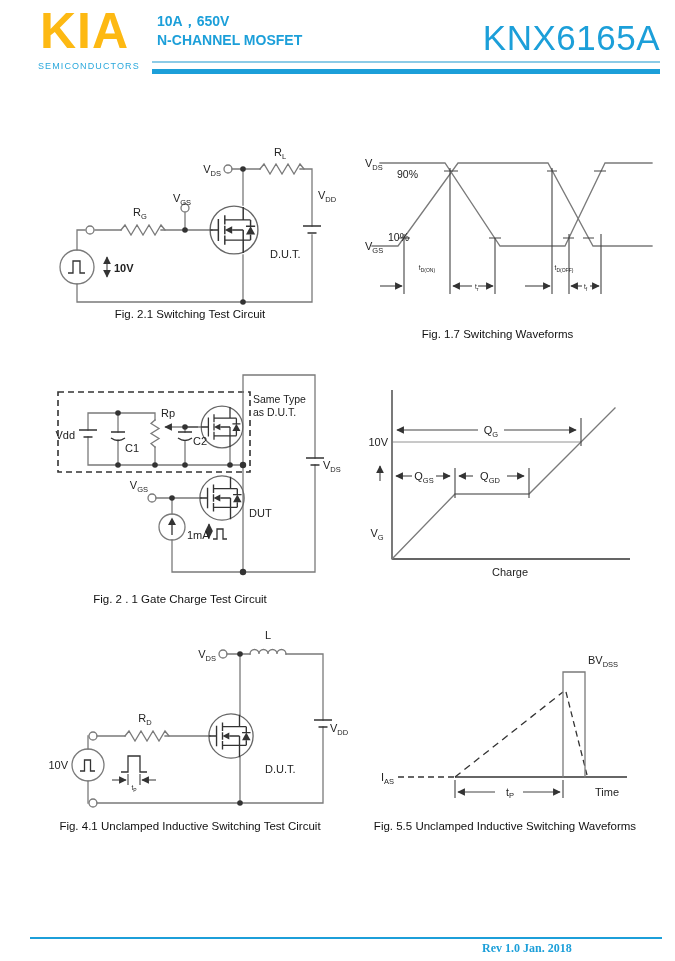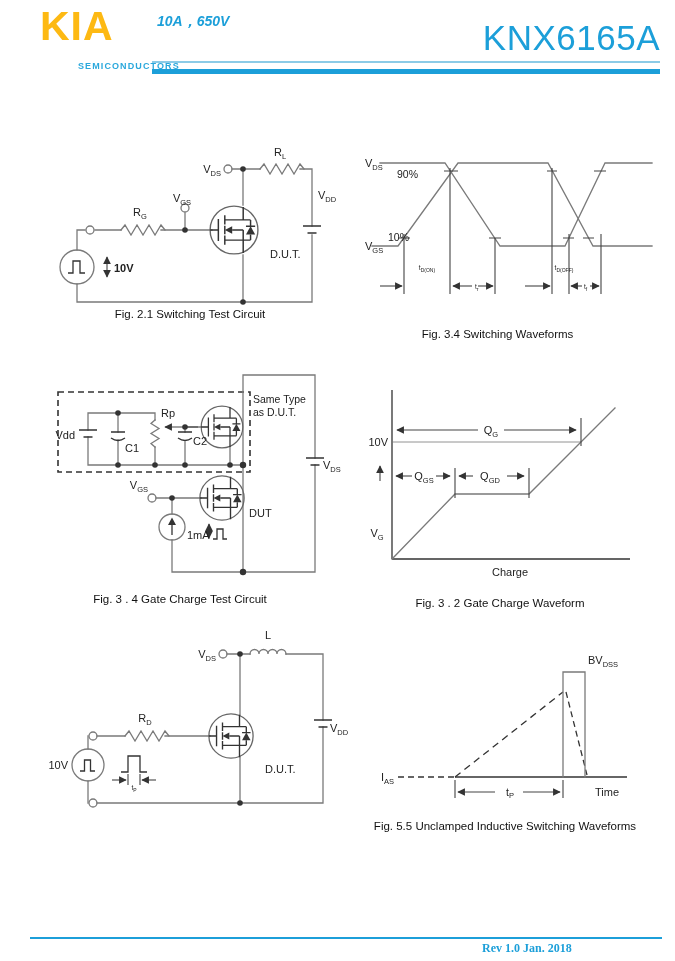--- a/index.html
+++ b/index.html
@@ -1,24 +1,24 @@
 <!DOCTYPE html>
 <html><head>
 <meta charset="utf-8">
 <style>
   html,body{margin:0;padding:0;background:#e8e8e8;}
   #page{position:relative;width:675px;height:961px;background:#ffffff;margin:0 auto;
         font-family:"Liberation Sans",sans-serif;overflow:hidden;}
   
-  #logo{position:absolute;left:40px;top:6px;font-size:41px;font-weight:bold;
+  #logo{position:absolute;left:40px;top:6px;font-size:50px;font-weight:bold;
         color:#fdb913;letter-spacing:1px;line-height:1;}
   #logo-sub{position:absolute;left:38px;top:61px;font-size:9px;color:#2aa8dc;
-        letter-spacing:1.1px;font-weight:bold;margin-left:40px;}
+        letter-spacing:1.1px;font-weight:normal;}
   #spec{position:absolute;left:157px;top:12px;font-size:14px;font-weight:bold;
-        color:#1c9fd9;line-height:19px;font-style:italic;}
+        color:#1c9fd9;line-height:19px;}
   #part{position:absolute;right:15px;top:18px;font-size:35px;color:#1c9fd9;
         letter-spacing:0.5px;}
   .rule-thin{position:absolute;left:152px;top:61px;width:508px;height:2px;background:#8ccbe7;}
   .rule-thick{position:absolute;left:152px;top:69px;width:508px;height:5px;background:#1c9fd9;}
   
   #foot-rule{position:absolute;left:30px;top:937px;width:632px;height:2px;background:#1c9fd9;}
   .foot-txt{position:absolute;top:941px;font-size:12px;font-weight:bold;color:#1c9fd9;}
   #foot-page{left:270px;width:90px;text-align:center;margin-top:19px;}
   #foot-rev{left:482px;font-family:Liberation Serif, serif;}
   
@@ -55,20 +55,21 @@
     </g>
   </defs>
 </svg>
 
 <div id="page">
 
   <div id="logo">KIA</div>
   <div id="logo-sub">SEMICONDUCTORS</div>
   <div id="spec">
     <div>10A，650V</div>
+    <div>N-CHANNEL MOSFET</div>
   </div>
   <div id="part">KNX6165A</div>
   <div class="rule-thin"></div>
   <div class="rule-thick"></div>
 
   <svg style="left:35px;top:142px" width="310" height="180" viewBox="0 0 310 180">
     <g class="w">
       <path d="M42,108 V88 H50 M60,88 H86 M126,88 H177
                M150,88 V71
                M197,27 H225 M265,27 H277
@@ -130,21 +131,21 @@
     </g>
     <text class="lbl" x="5" y="19"><tspan>V</tspan><tspan class="sub" dy="2.5">DS</tspan></text>
     <text class="lbl" x="5" y="102"><tspan>V</tspan><tspan class="sub" dy="2.5">GS</tspan></text>
     <text class="lbl s10" x="58" y="30" text-anchor="end">90%</text>
     <text class="lbl s10" x="49" y="93" text-anchor="end">10%</text>
     <text class="lbl tiny" x="67" y="122" text-anchor="middle"><tspan>t</tspan><tspan class="tsub" dy="1.5">D(ON)</tspan></text>
     <text class="lbl tiny" x="115" y="141"><tspan>t</tspan><tspan class="tsub" dy="1.5">r</tspan></text>
     <text class="lbl tiny" x="204" y="122" text-anchor="middle"><tspan>t</tspan><tspan class="tsub" dy="1.5">D(OFF)</tspan></text>
     <text class="lbl tiny" x="224" y="141"><tspan>t</tspan><tspan class="tsub" dy="1.5">f</tspan></text>
   </svg>
-  <div class="cap" style="left:350px;top:328px;width:295px">Fig. 3.4 Switching Waveforms</div>
+  <div class="cap" style="left:350px;top:328px;width:295px">Fig. 1.7 Switching Waveforms</div>
 
   <svg style="left:35px;top:372px" width="320" height="215" viewBox="0 0 320 215">
     <rect x="23" y="20" width="192" height="80" fill="none" stroke="#333" stroke-width="1.6" stroke-dasharray="6 4"></rect>
     <g class="w">
       <path d="M53,41 H120 M53,41 V58 M53,65 V93
                M83,41 V60 M83,68 V93
                M120,41 V48 M120,75 V93
                M150,55 V60 M150,70 V93
                M150,55 H166 M53,93 H208
                M195,75 V93
@@ -187,21 +188,21 @@
     <text class="lbl" x="90" y="80">C1</text>
     <text class="lbl" x="126" y="45">Rp</text>
     <text class="lbl" x="158" y="73">C2</text>
     <text class="lbl s10" x="218" y="31">Same Type</text>
     <text class="lbl s10" x="218" y="44">as D.U.T.</text>
     <text class="lbl" x="288" y="97"><tspan>V</tspan><tspan class="sub" dy="2.5">DS</tspan></text>
     <text class="lbl" x="113" y="117" text-anchor="end"><tspan>V</tspan><tspan class="sub" dy="2.5">GS</tspan></text>
     <text class="lbl" x="152" y="167">1mA</text>
     <text class="lbl" x="214" y="145">DUT</text>
   </svg>
-  <div class="cap" style="left:30px;top:593px;width:300px">Fig. 3 . 4 Gate Charge Test Circuit</div>
+  <div class="cap" style="left:30px;top:593px;width:300px">Fig. 2 . 1 Gate Charge Test Circuit</div>
 
   <svg style="left:360px;top:378px" width="300" height="205" viewBox="0 0 300 205">
     <path class="k" d="M32,12 V181 M32,181 H270"></path>
     <path class="thin" d="M32,64 H221"></path>
     <path class="w" d="M32,181 L95,116 H169 L255,30"></path>
     <path class="m" d="M95,90 V120 M169,90 V120 M221,40 V68"></path>
     <g>
       <path class="m" d="M118,52 L37,52" marker-end="url(#arr)"></path>
       <path class="m" d="M144,52 L216,52" marker-end="url(#arr)"></path>
       <path class="m" d="M52,98 L36,98" marker-end="url(#arr)"></path>
@@ -210,21 +211,20 @@
       <path class="m" d="M147,98 L164,98" marker-end="url(#arr)"></path>
       <path class="m" d="M20,103 L20,88" marker-end="url(#arr)"></path>
     </g>
     <text class="lbl" x="28" y="68" text-anchor="end">10V</text>
     <text class="lbl" x="17" y="159" text-anchor="middle"><tspan>V</tspan><tspan class="sub" dy="2.5">G</tspan></text>
     <text class="lbl" x="131" y="56" text-anchor="middle"><tspan>Q</tspan><tspan class="sub" dy="2.5">G</tspan></text>
     <text class="lbl" x="64" y="102" text-anchor="middle"><tspan>Q</tspan><tspan class="sub" dy="2.5">GS</tspan></text>
     <text class="lbl" x="130" y="102" text-anchor="middle"><tspan>Q</tspan><tspan class="sub" dy="2.5">GD</tspan></text>
     <text class="lbl" x="150" y="198" text-anchor="middle">Charge</text>
   </svg>
-  <div class="cap" style="left:360px;top:597px;width:280px">Fig. 3 . 2 Gate Charge Waveform</div>
 
   <svg style="left:30px;top:625px" width="330" height="195" viewBox="0 0 330 195">
     <g class="w">
       <path d="M197,29 H220 M256,29 H293
                M210,29 V90 M210,132 V178
                M67,111 H95 M135,111 H180
                M58,124 V111 M58,156 V178 M67,178 H293
                M293,29 V95 M293,102 V178"></path>
 
       <path d="M220,29 a4.5,4.5 0 0 1 9,0 a4.5,4.5 0 0 1 9,0 a4.5,4.5 0 0 1 9,0 a4.5,4.5 0 0 1 9,0"></path>
@@ -250,20 +250,21 @@
     <use href="#mosfet" transform="translate(201,111) scale(0.85)"></use>
 
     <text class="lbl" x="186" y="33" text-anchor="end"><tspan>V</tspan><tspan class="sub" dy="2.5">DS</tspan></text>
     <text class="lbl" x="238" y="14" text-anchor="middle">L</text>
     <text class="lbl" x="115" y="97" text-anchor="middle"><tspan>R</tspan><tspan class="sub" dy="2.5">D</tspan></text>
     <text class="lbl" x="38" y="144" text-anchor="end">10V</text>
     <text class="lbl tiny" x="104" y="165" text-anchor="middle"><tspan>t</tspan><tspan class="tsub" dy="1.5">P</tspan></text>
     <text class="lbl" x="235" y="148">D.U.T.</text>
     <text class="lbl" x="300" y="107"><tspan>V</tspan><tspan class="sub" dy="2.5">DD</tspan></text>
   </svg>
+  <div class="cap" style="left:25px;top:820px;width:330px">Fig. 4.1 Unclamped Inductive Switching Test Circuit</div>
 
   <svg style="left:360px;top:630px" width="300" height="180" viewBox="0 0 300 180">
     <path class="k dash" d="M38,147 H95"></path>
     <path class="k" d="M95,147 H267"></path>
     <path class="k" d="M95,147 L203,62" stroke-dasharray="7 5" stroke-width="1.6"></path>
     <path class="k" d="M206,62 L227,145" stroke-dasharray="6 4" stroke-width="1.6"></path>
     <path class="w" d="M203,147 V42 H225 V147"></path>
     <path class="m" d="M95,150 V168 M203,150 V168"></path>
     <path class="m" d="M135,162 L98,162" marker-end="url(#arr)"></path>
     <path class="m" d="M163,162 L200,162" marker-end="url(#arr)"></path>

